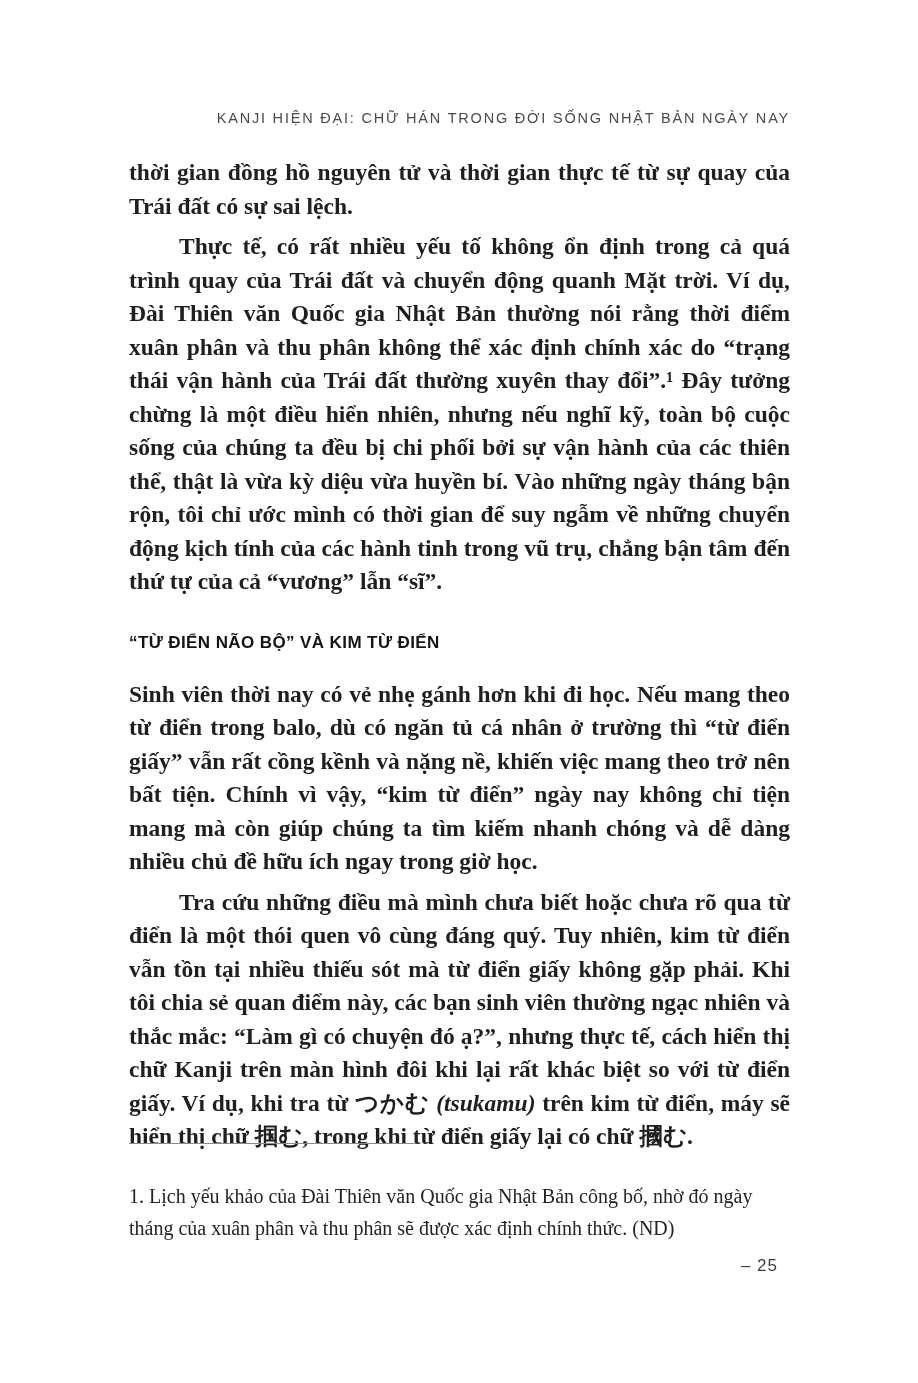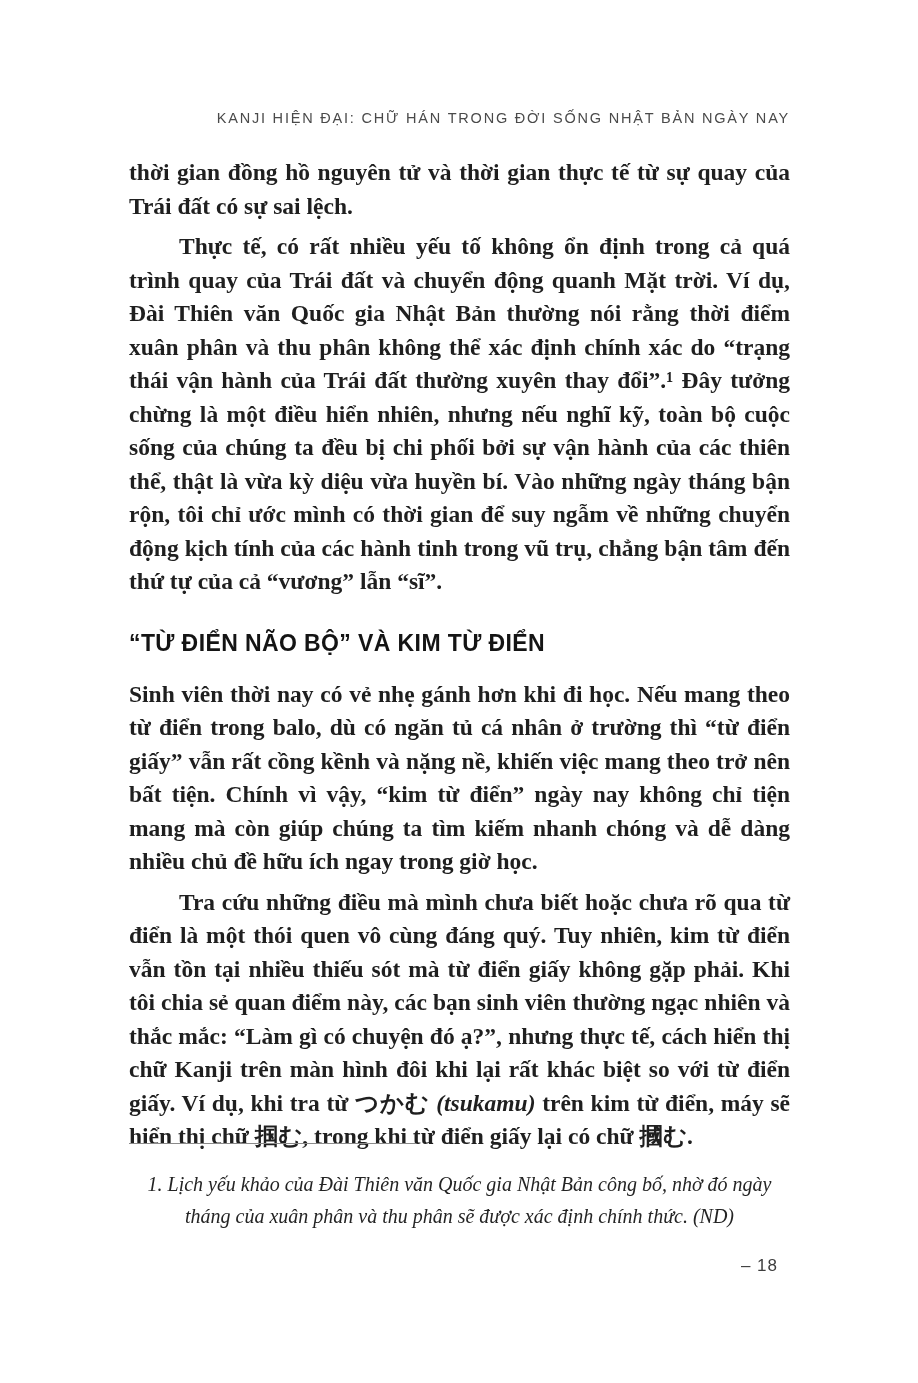--- a/index.html
+++ b/index.html
@@ -44,47 +44,46 @@
   }
   .para-indent {
     text-indent: 50px;
   }
   .para-gap {
     margin-top: 7px !important;
   }
   .section-heading {
     font-family: "Liberation Sans", sans-serif;
     font-weight: 700;
-    font-size: 23px;
+    font-size: 17px;
     line-height: 28px;
     letter-spacing: 0.4px;
     color: #141414;
     margin-top: 30px !important;
     margin-bottom: 21px !important;
     text-align: left;
   }
   .italic { font-style: italic; }
   .footnote {
     position: absolute;
     left: 129px;
     top: 1143px;
     width: 661px;
   }
   .footnote-separator {
     width: 287px;
     height: 0;
     border-top: 1.5px solid #8a8a8a;
   }
   .footnote-text {
-    margin-top: 24px;
+    margin-top: 36px;
     font-size: 20px;
     line-height: 32px;
     color: #242424;
-    text-align: center;
-    font-style: italic;
+    text-align: left;
   }
   .page-number {
     position: absolute;
     left: 129px;
     top: 1256px;
     width: 661px;
     padding-right: 12px;
     box-sizing: border-box;
     text-align: right;
     font-family: "Liberation Sans", sans-serif;
@@ -110,15 +109,15 @@
     <p>Sinh viên thời nay có vẻ nhẹ gánh hơn khi đi học. Nếu mang theo từ điển trong balo, dù có ngăn tủ cá nhân ở trường thì “từ điển giấy” vẫn rất cồng kềnh và nặng nề, khiến việc mang theo trở nên bất tiện. Chính vì vậy, “kim từ điển” ngày nay không chỉ tiện mang mà còn giúp chúng ta tìm kiếm nhanh chóng và dễ dàng nhiều chủ đề hữu ích ngay trong giờ học.</p>
 
     <p class="para-indent para-gap"><span>Tra cứu những điều mà mình chưa biết hoặc chưa rõ qua từ điển là một thói quen vô cùng đáng quý. Tuy nhiên, kim từ điển vẫn tồn tại nhiều thiếu sót mà từ điển giấy không gặp phải. Khi tôi chia sẻ quan điểm này, các bạn sinh viên thường ngạc nhiên và thắc mắc: “Làm gì có chuyện đó ạ?”, nhưng thực tế, cách hiển thị chữ Kanji trên màn hình đôi khi lại rất khác biệt so với từ điển giấy. Ví dụ, khi tra từ つかむ </span><span class="italic">(tsukamu)</span><span> trên kim từ điển, máy sẽ hiển thị chữ 掴む, trong khi từ điển giấy lại có chữ 摑む.</span></p>
   </div>
 
   <div class="footnote">
     <div class="footnote-separator"></div>
     <div class="footnote-text">1. Lịch yếu khảo của Đài Thiên văn Quốc gia Nhật Bản công bố, nhờ đó ngày tháng của xuân phân và thu phân sẽ được xác định chính thức. (ND)</div>
   </div>
 
-  <div class="page-number">– 18</div>
+  <div class="page-number">– 25</div>
 
 </div>
 
 </body></html>

